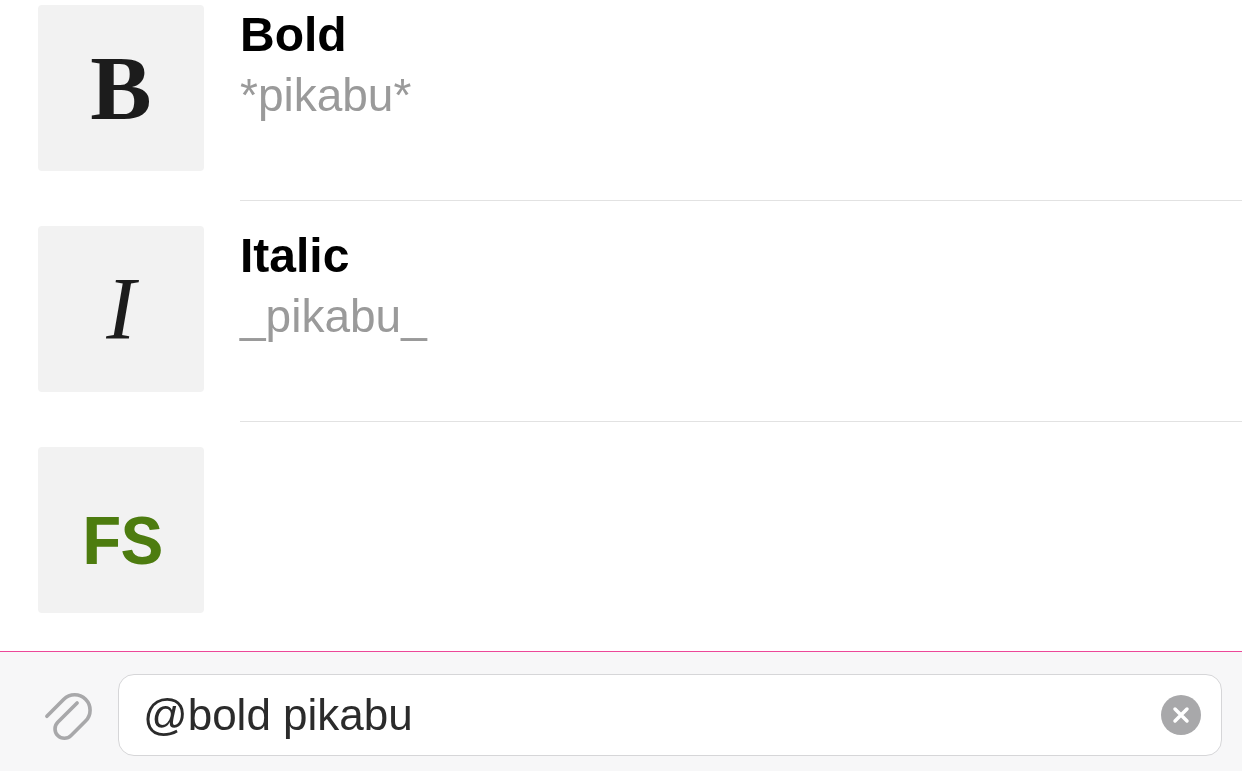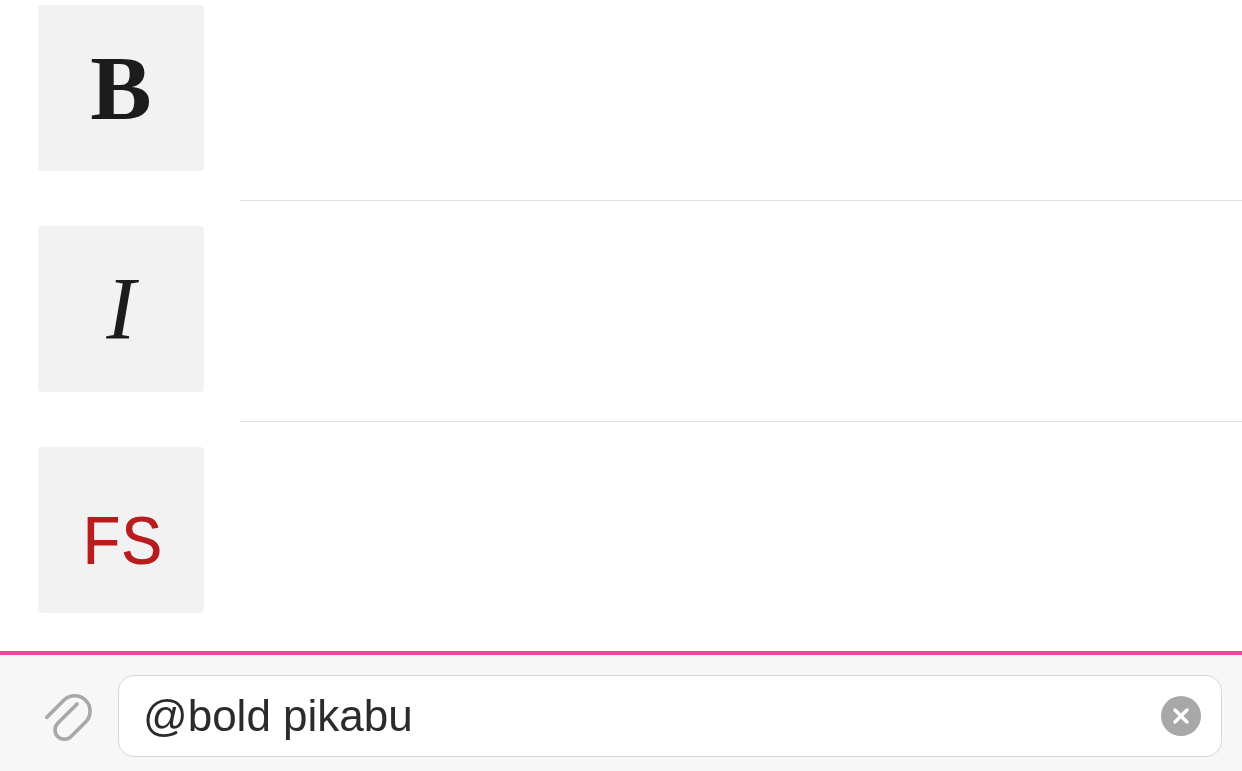--- a/index.html
+++ b/index.html
@@ -50,23 +50,23 @@
     .icon-italic {
       font-family: Georgia, "Times New Roman", serif;
       font-style: italic;
       font-weight: 400;
       font-size: 88px;
       color: #1c1c1c;
       line-height: 1;
     }
     .icon-fixedsys {
       font-family: "Courier New", Courier, monospace;
-      font-weight: 400;
+      font-weight: 700;
       font-size: 70px;
-      color: #b91c1c;
+      color: #4d7c0f;
       line-height: 1;
       letter-spacing: -2px;
       margin-top: 32px;
     }
     .result-text {
       padding-left: 36px;
       padding-top: 4px;
       flex: 1;
     }
     .result-title {
@@ -87,21 +87,21 @@
       left: 240px;
       right: 0;
       bottom: -30px;
       height: 1px;
       background: #e2e2e2;
     }
     .input-bar {
       display: flex;
       align-items: center;
       background: #f7f7f8;
-      border-top: 4px solid #ec4899;
+      border-top: 1px solid #ec4899;
       padding: 18px 20px 12px 30px;
       height: 120px;
     }
     .attach-icon {
       flex-shrink: 0;
       width: 70px;
       height: 70px;
       display: flex;
       align-items: center;
       justify-content: center;
@@ -154,26 +154,34 @@
   </style>
 </head>
 <body>
 
 <div class="results-area">
 
   <div class="result-row">
     <div class="result-icon-box">
       <span class="icon-bold">B</span>
     </div>
+    <div class="result-text">
+      <div class="result-title">Bold</div>
+      <div class="result-subtitle">*pikabu*</div>
+    </div>
     <div class="divider"></div>
   </div>
 
   <div class="result-row">
     <div class="result-icon-box">
       <span class="icon-italic">I</span>
+    </div>
+    <div class="result-text">
+      <div class="result-title">Italic</div>
+      <div class="result-subtitle">_pikabu_</div>
     </div>
     <div class="divider"></div>
   </div>
 
   <div class="result-row">
     <div class="result-icon-box">
       <span class="icon-fixedsys">FS</span>
     </div>
     <div class="result-text">
     </div>

